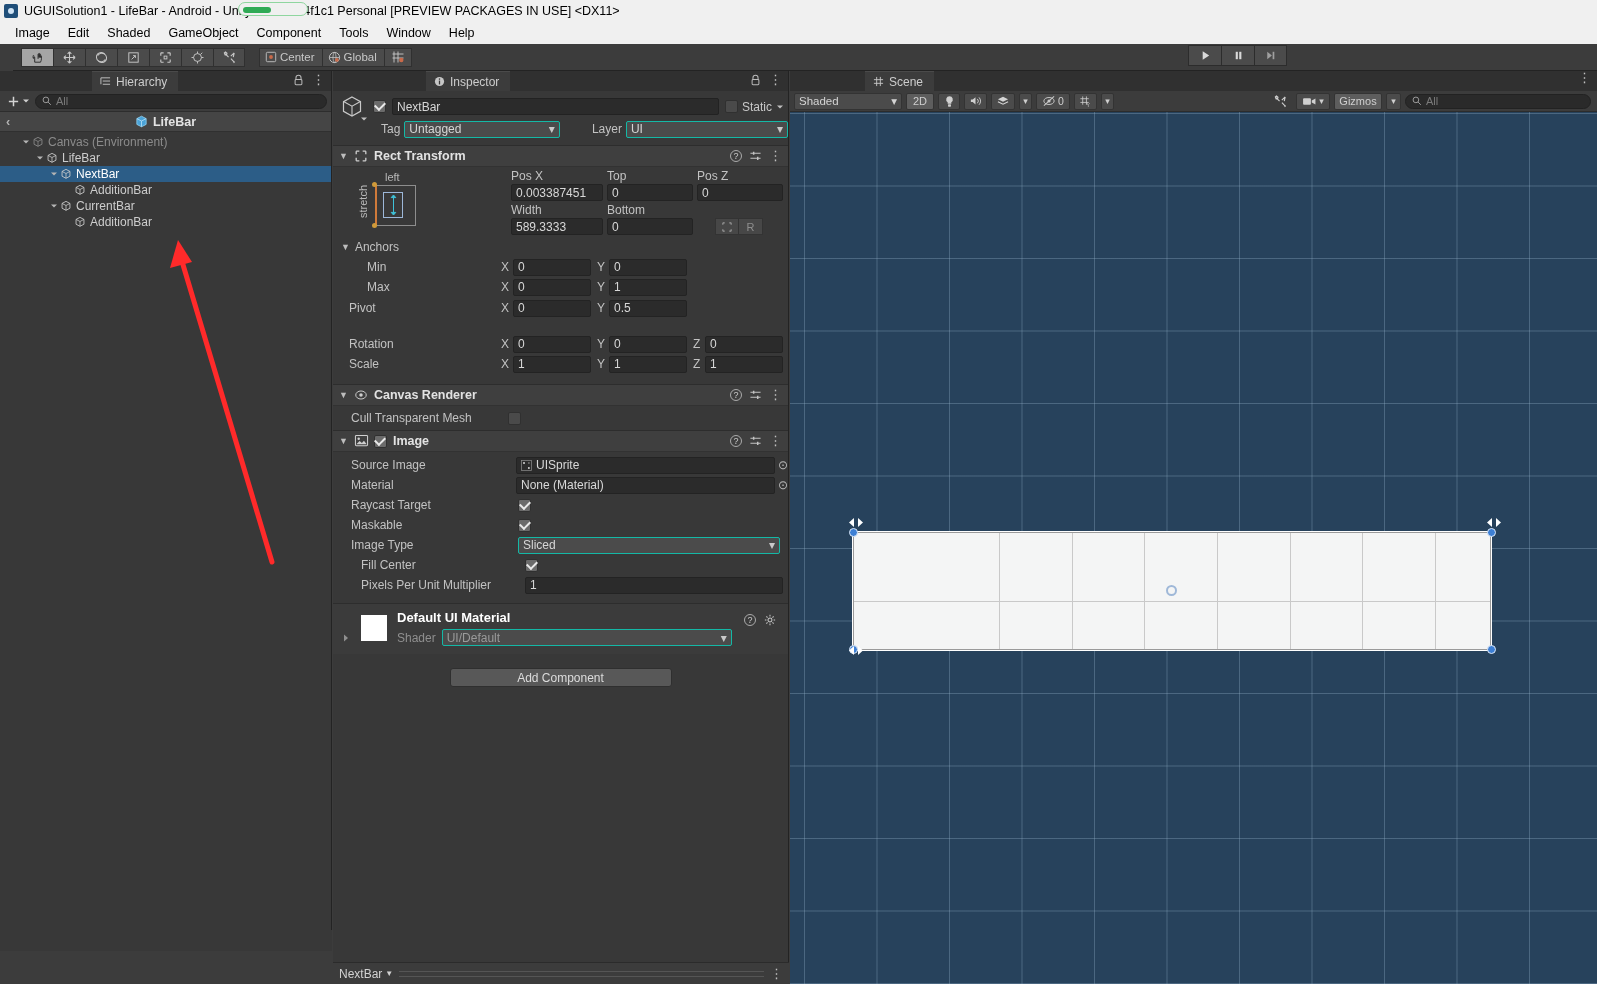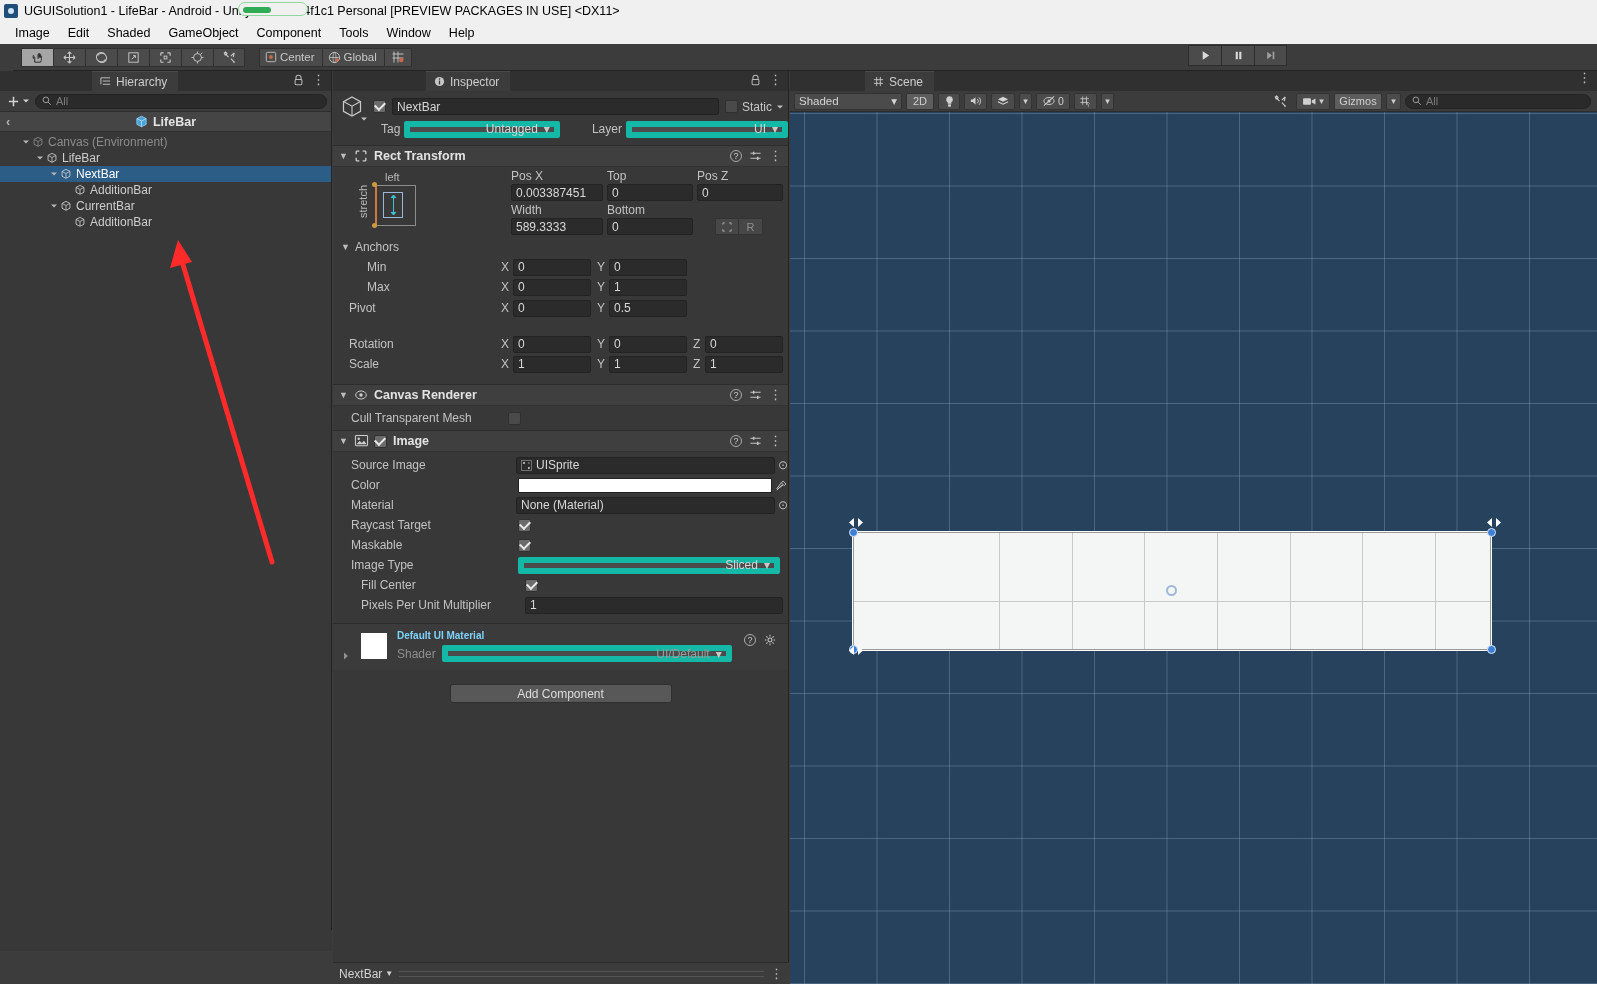--- a/index.html
+++ b/index.html
@@ -145,23 +145,23 @@
   .cb.off{ background:#4a4a4a; }
   .txtfield{
     height:17px; background:#2b2b2b; border:1px solid #222; border-radius:2px;
     color:#d6d6d6; font-size:12px; display:flex; align-items:center; padding:0 4px;
   }
   .txtfield.name{ flex:1; }
   .staticwrap{ display:flex; align-items:center; gap:4px; color:#c8c8c8; }
   .tag-row{ height:22px; display:flex; align-items:center; padding-left:48px; gap:4px; }
   .lbl{ color:#c2c2c2; font-size:12px; }
   .dd{
-    height:17px; background:#4b4b4b; border:6px solid #14b8a6; border-radius:2px;
+    height:17px; background:#4b4b4b; border:1px solid #14b8a6; border-radius:2px;
     display:flex; align-items:center; padding:0 4px; color:#d6d6d6;
-    font-size:12px; justify-content:flex-end;
+    font-size:12px; justify-content:space-between;
   }
   .dd .arrow{ margin-left:6px; color:#c9c9c9; }
   .comp-header{
     height:22px; background:#3f3f3f; border-top:1px solid #2d2d2d;
     border-bottom:1px solid #323232;
     display:flex; align-items:center; gap:6px; padding:0 6px;
     font-size:12.5px; font-weight:bold; color:#e2e2e2;
   }
   .comp-header .hicons{ margin-left:auto; display:flex; gap:7px; align-items:center; font-weight:normal; }
   .foldout{ color:#bdbdbd; font-size:9px; }
@@ -767,27 +767,20 @@
                 <rect x="0.5" y="0.5" width="11" height="11" fill="none" stroke="#8a8a8a" stroke-width=".8"></rect>
                 <circle cx="3.3" cy="3.3" r="1.1" fill="#d4d4d4"></circle>
                 <circle cx="8.6" cy="8.6" r="1.1" fill="#d4d4d4"></circle>
                 <circle cx="8.6" cy="3.3" r="1.1" fill="#6f6f6f"></circle>
               </svg>
             <span>UISprite</span>
           </div>
           <span style="margin-left:3px;color:#b5b5b5;font-size:12px">⊙</span>
         </div>
         <div class="rowline">
-          <span class="lbl" style="width:185px;padding-left:18px">Color</span>
-          <div style="width:255px;height:15px;background:#ffffff;border:1px solid #222"></div>
-          <svg width="13" height="13" viewBox="0 0 14 14" style="margin-left:3px">
-              <path d="M2 12l5.4-5.4M8.6 2.2l3.2 3.2-1.8 1.8-3.2-3.2zM6.6 4.2l-4.6 6.2.6.6 6.2-4.6" stroke="#c8c8c8" stroke-width="1" fill="none"></path>
-            </svg>
-        </div>
-        <div class="rowline">
           <span class="lbl" style="width:185px;padding-left:18px">Material</span>
           <div class="field" style="width:262px">
             <span>None (Material)</span>
           </div>
           <span style="margin-left:3px;color:#b5b5b5;font-size:12px">⊙</span>
         </div>
         <div class="rowline">
           <span class="lbl" style="width:185px;padding-left:18px">Raycast Target</span>
           <div class="cb on"></div>
         </div>
@@ -814,21 +807,21 @@
         </div>
       </div>
 
       <div class="matblock" style="margin-top:8px">
         <div style="display:flex;align-items:center;gap:10px;padding-left:8px">
           <svg width="10" height="10" viewBox="0 0 10 10" style="margin-top:20px">
               <path d="M3 1.5l4 3.5-4 3.5z" fill="#8f8f8f"></path>
             </svg>
           <div style="width:26px;height:26px;background:#ffffff"></div>
           <div>
-            <div style="color:#7dd3fc;font-size:10px;font-weight:bold">Default UI Material</div>
+            <div style="color:#ffffff;font-size:13px;font-weight:bold">Default UI Material</div>
             <div style="display:flex;align-items:center;gap:6px;margin-top:4px">
               <span style="color:#8f8f8f;font-size:12px">Shader</span>
               <div class="dd" style="width:290px;background:#4b4b4b;color:#9a9a9a">
                 <span>UI/Default</span>
                 <span class="arrow">▾</span>
               </div>
             </div>
           </div>
         </div>
         <span class="helpq" style="position:absolute;right:32px;top:10px">?</span>

